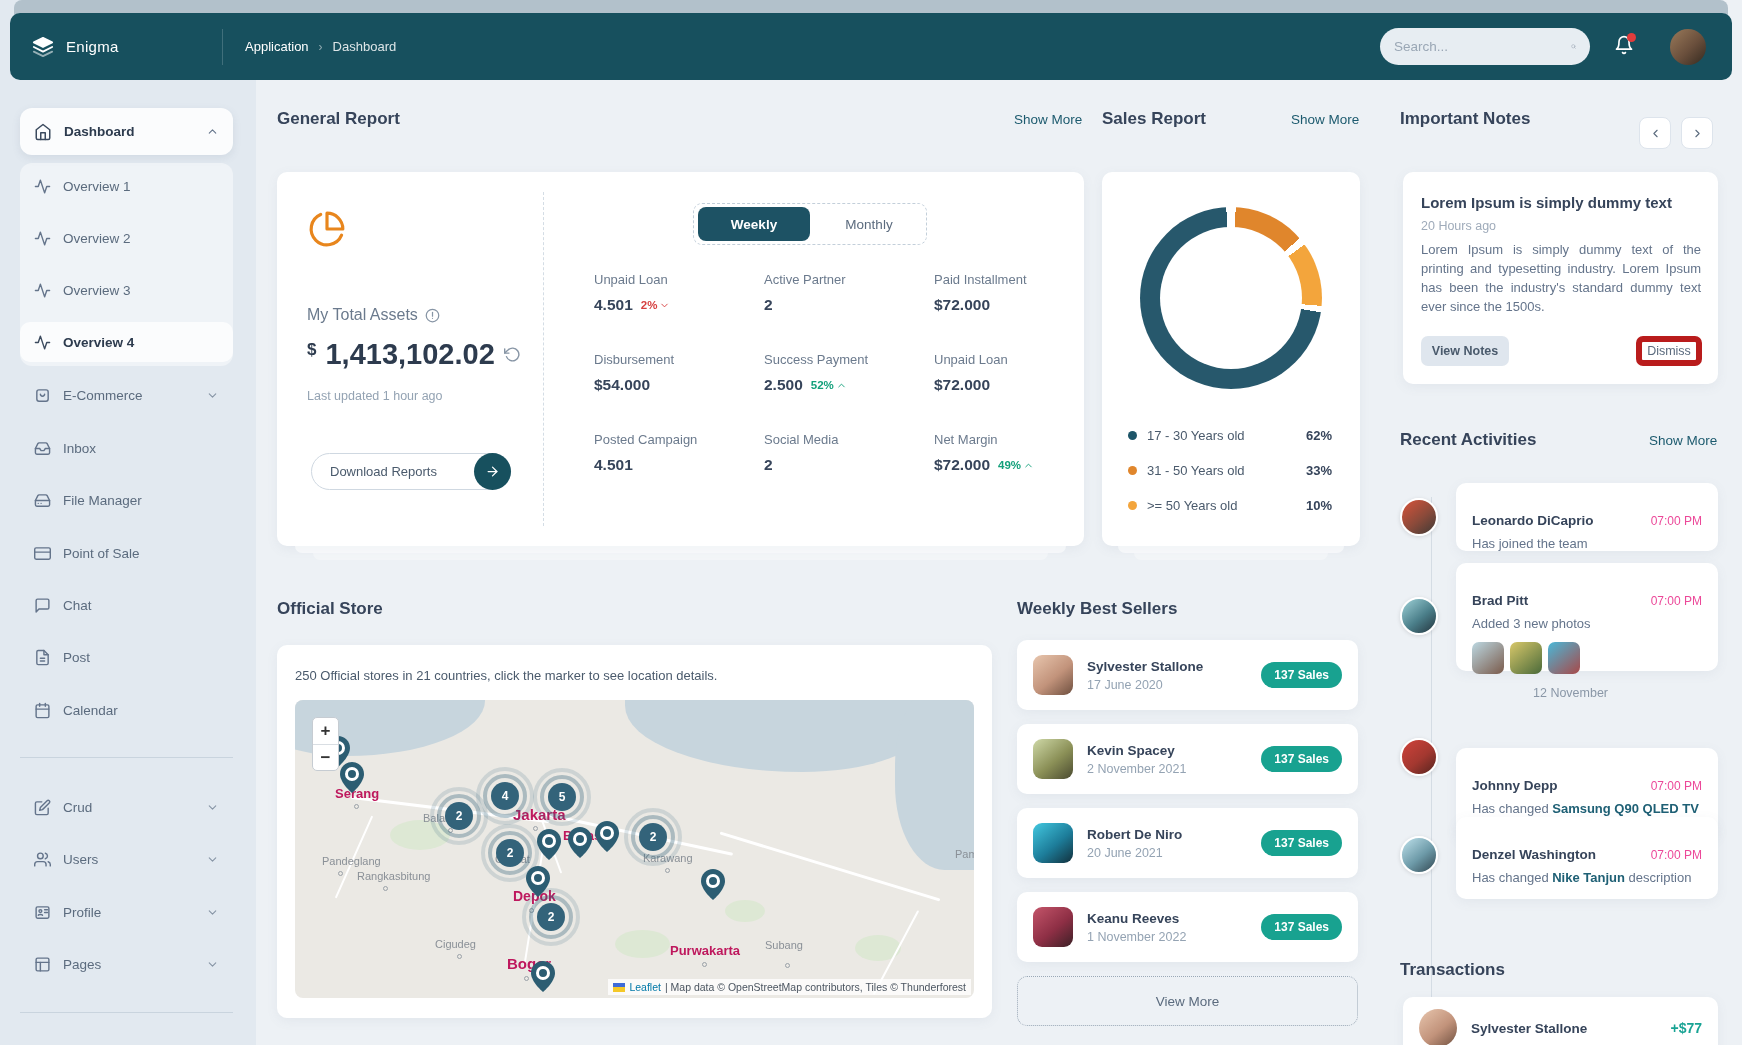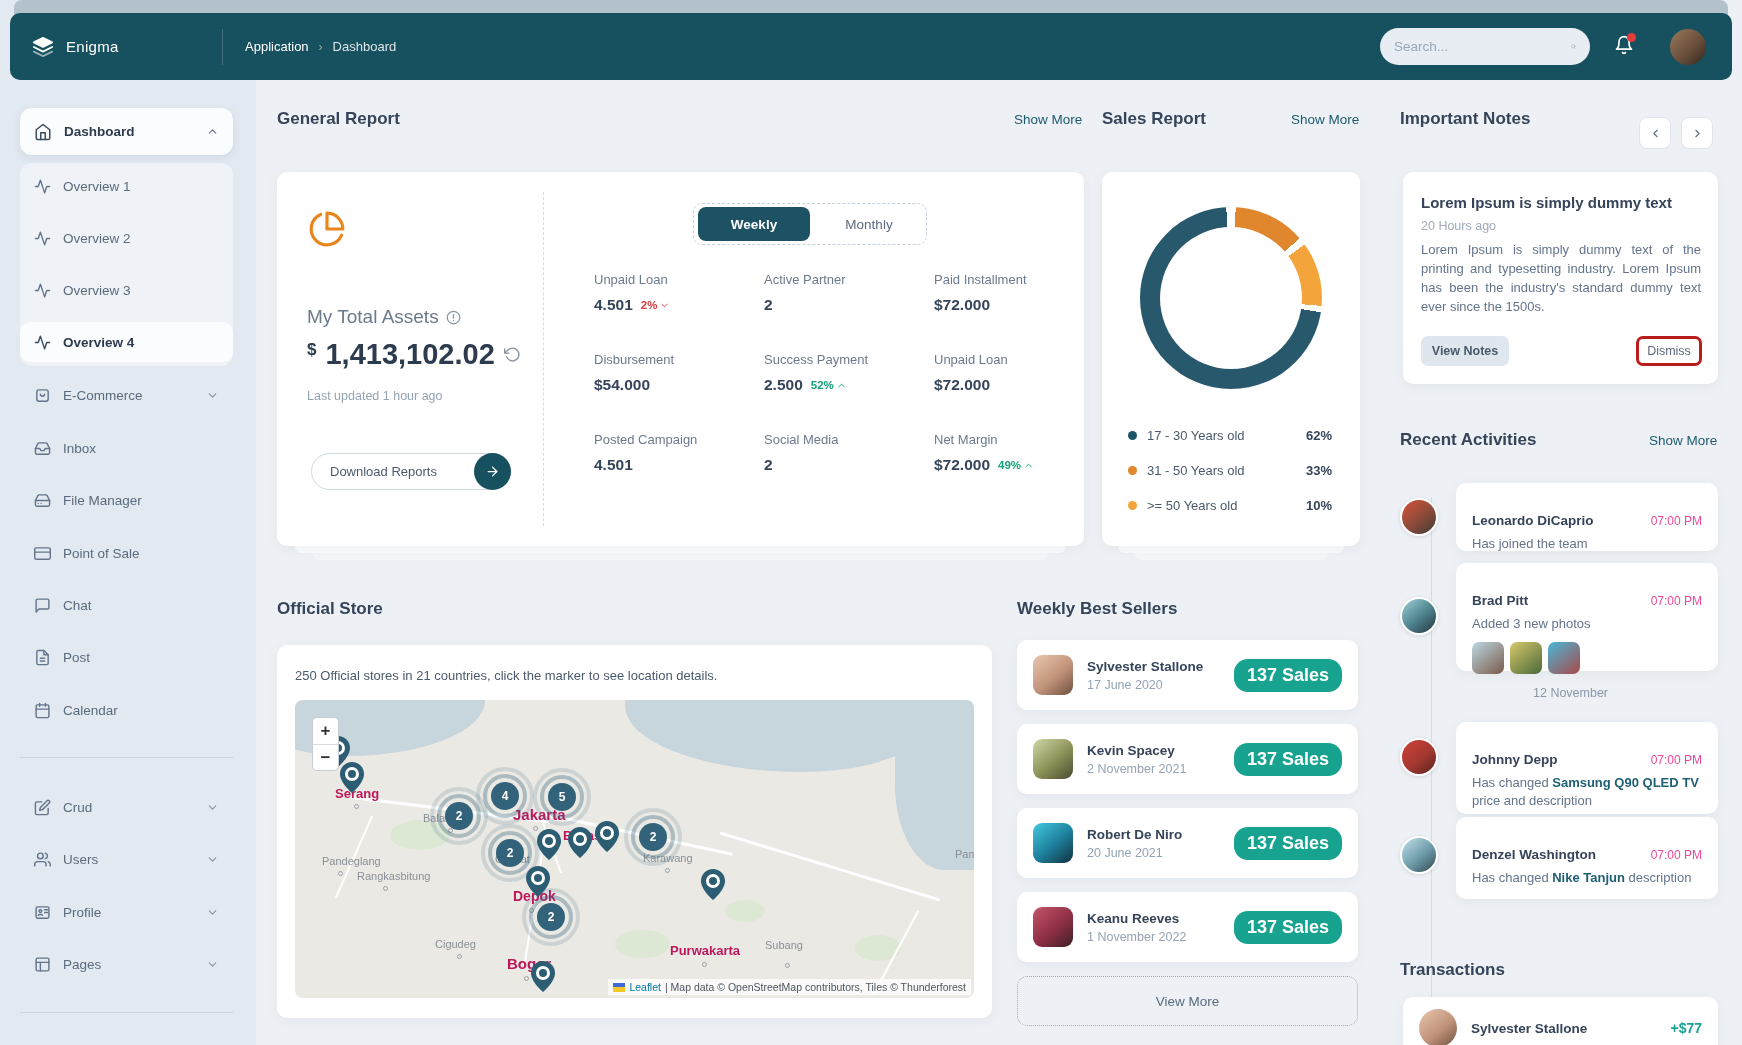--- a/index.html
+++ b/index.html
@@ -45,21 +45,21 @@
   .slabel { white-space:nowrap; }
 
   
   .card { position:absolute; background:#fff; border-radius:10px; box-shadow:0 3px 12px rgba(100,116,139,.08); }
   .stack { position:absolute; background:rgba(255,255,255,.55); border-radius:0 0 8px 8px; height:7px; }
   .stack2 { background:rgba(255,255,255,.32); }
   .h-sec { position:absolute; font-size:17px; font-weight:600; color:#36445a; }
   .lnk { position:absolute; font-size:13.5px; color:#1c5a6e; cursor:pointer; }
 
   
-  .assets-label { position:absolute; font-size:19px; color:#6b7a8d; display:flex; gap:7px; align-items:center; }
+  .assets-label { position:absolute; font-size:16px; color:#6b7a8d; display:flex; gap:7px; align-items:center; }
   .big-num { position:absolute; color:#2d3b4e; font-weight:700; font-size:29px; display:flex; align-items:flex-start; gap:9px; }
   .big-num .cur { font-size:17px; margin-top:2px; font-weight:700; }
   .updated { position:absolute; font-size:12.5px; color:#94a3b3; }
   .dl-pill { position:absolute; width:200px; height:37px; border:1px solid #cfd8e1; border-radius:19px;
     background:#fff; display:flex; align-items:center; padding-left:18px; font-size:13px; color:#4a5a6c; cursor:pointer; }
   .dl-circle { position:absolute; width:37px; height:37px; border-radius:50%; background:#17505e;
     display:flex; align-items:center; justify-content:center; cursor:pointer; }
   .v-dash { position:absolute; width:0; border-left:1px dashed #d4dde5; }
   .toggle-box { position:absolute; border:1px dashed #c3cfda; border-radius:9px; display:flex; align-items:center; }
   .tg-active { background:#1d5264; color:#fff; font-weight:600; border-radius:8px; margin:4px;
@@ -106,35 +106,35 @@
     color:#4b5560; padding:2px 5px; display:flex; align-items:center; gap:4px; }
   .attr .leaflet { color:#0078a8; }
   .flag { width:12px; height:9px; display:inline-block; background:linear-gradient(#3e6bd8 50%,#f4c828 50%); }
 
   
   .seller { position:absolute; left:1017px; width:341px; height:70px; background:#fff; border-radius:10px;
     box-shadow:0 3px 12px rgba(100,116,139,.08); display:flex; align-items:center; padding:0 16px; gap:14px; cursor:pointer; }
   .s-thumb { width:40px; height:40px; border-radius:9px; flex:0 0 auto; }
   .s-name { font-size:13.5px; font-weight:700; color:#36445a; }
   .s-date { font-size:12.5px; color:#94a3b3; margin-top:4px; }
-  .s-pill { margin-left:auto; background:#18a290; color:#fff; font-size:18px; font-weight:700;
+  .s-pill { margin-left:auto; background:#18a290; color:#fff; font-size:12px; font-weight:700;
     padding:6px 13px; border-radius:14px; }
   .view-more { position:absolute; left:1017px; width:341px; height:50px; border:1px dotted #9aa8b6;
     border-radius:10px; display:flex; align-items:center; justify-content:center; font-size:13.5px; color:#5b6b7e; cursor:pointer; }
 
   
   .nav-sq { position:absolute; width:32px; height:32px; background:#fff; border:1px solid #dde4ec;
     border-radius:8px; display:flex; align-items:center; justify-content:center; color:#5b6b7e; cursor:pointer;
     font-size:13px; }
   .note-title { position:absolute; font-size:15px; font-weight:700; color:#36445a; }
   .note-time { position:absolute; font-size:12.5px; color:#9fabba; }
   .note-body { position:absolute; width:280px; font-size:13px; line-height:19px; color:#64748b; text-align:justify; }
   .btn-light { position:absolute; background:#dfe6ee; border-radius:7px; font-size:12.5px; font-weight:600;
     color:#4a5a6c; display:flex; align-items:center; justify-content:center; cursor:pointer; }
-  .btn-outline { position:absolute; background:#fff; border:3px solid #b91c1c; border-radius:7px;
+  .btn-outline { position:absolute; background:#fff; border:6px solid #b91c1c; border-radius:7px;
     font-size:12.5px; color:#5b6b7e; display:flex; align-items:center; justify-content:center; cursor:pointer; }
   .tl-line { position:absolute; width:1px; background:#d4dce4; }
   .act-card { position:absolute; left:1456px; width:262px; background:#fff; border-radius:10px;
     box-shadow:0 3px 12px rgba(100,116,139,.08); padding:15px 16px; }
   .act-head { display:flex; align-items:baseline; }
   .act-name { font-size:13.5px; font-weight:700; color:#36445a; }
   .act-time { margin-left:auto; font-size:12px; color:#ec4899;margin-top:16px; }
   .act-text { margin-top:7px; font-size:13px; line-height:18px; color:#64748b; }
   .act-text .prod { color:#1f6075; font-weight:600; }
   .tl-av { position:absolute; left:1400px; width:38px; height:38px; border-radius:50%; border:2px solid #fff;
@@ -673,21 +673,21 @@
     <div class="photo-strip">
       <span class="ph1"></span>
       <span class="ph2"></span>
       <span class="ph3"></span>
     </div>
   </div>
   <div class="tl-av av-teal" style="top:597px"></div>
 
   <div class="date-div" style="left:1533px;top:686px">12 November</div>
 
-  <div class="act-card" style="top:722px;height:92px">
+  <div class="act-card" style="top:748px;height:92px">
     <div class="act-head">
         <span class="act-name">Johnny Depp</span>
       <span class="act-time">07:00 PM</span>
       </div>
     <div class="act-text"><span>Has changed </span><span class="prod">Samsung Q90 QLED TV</span><span> price and description</span></div>
   </div>
   <div class="tl-av av-jacket" style="top:738px"></div>
 
   <div class="act-card" style="top:817px;height:82px">
     <div class="act-head">

